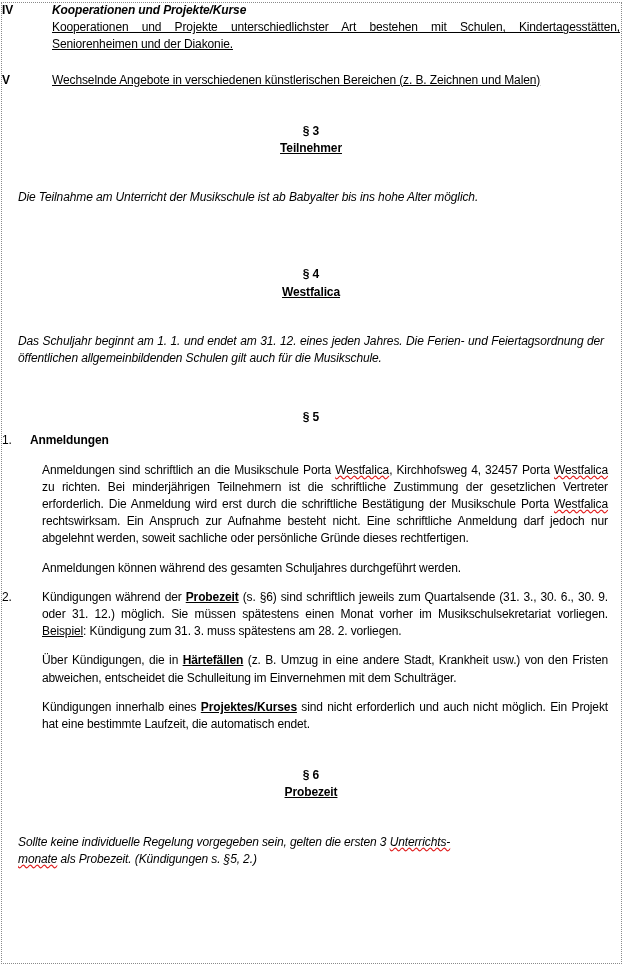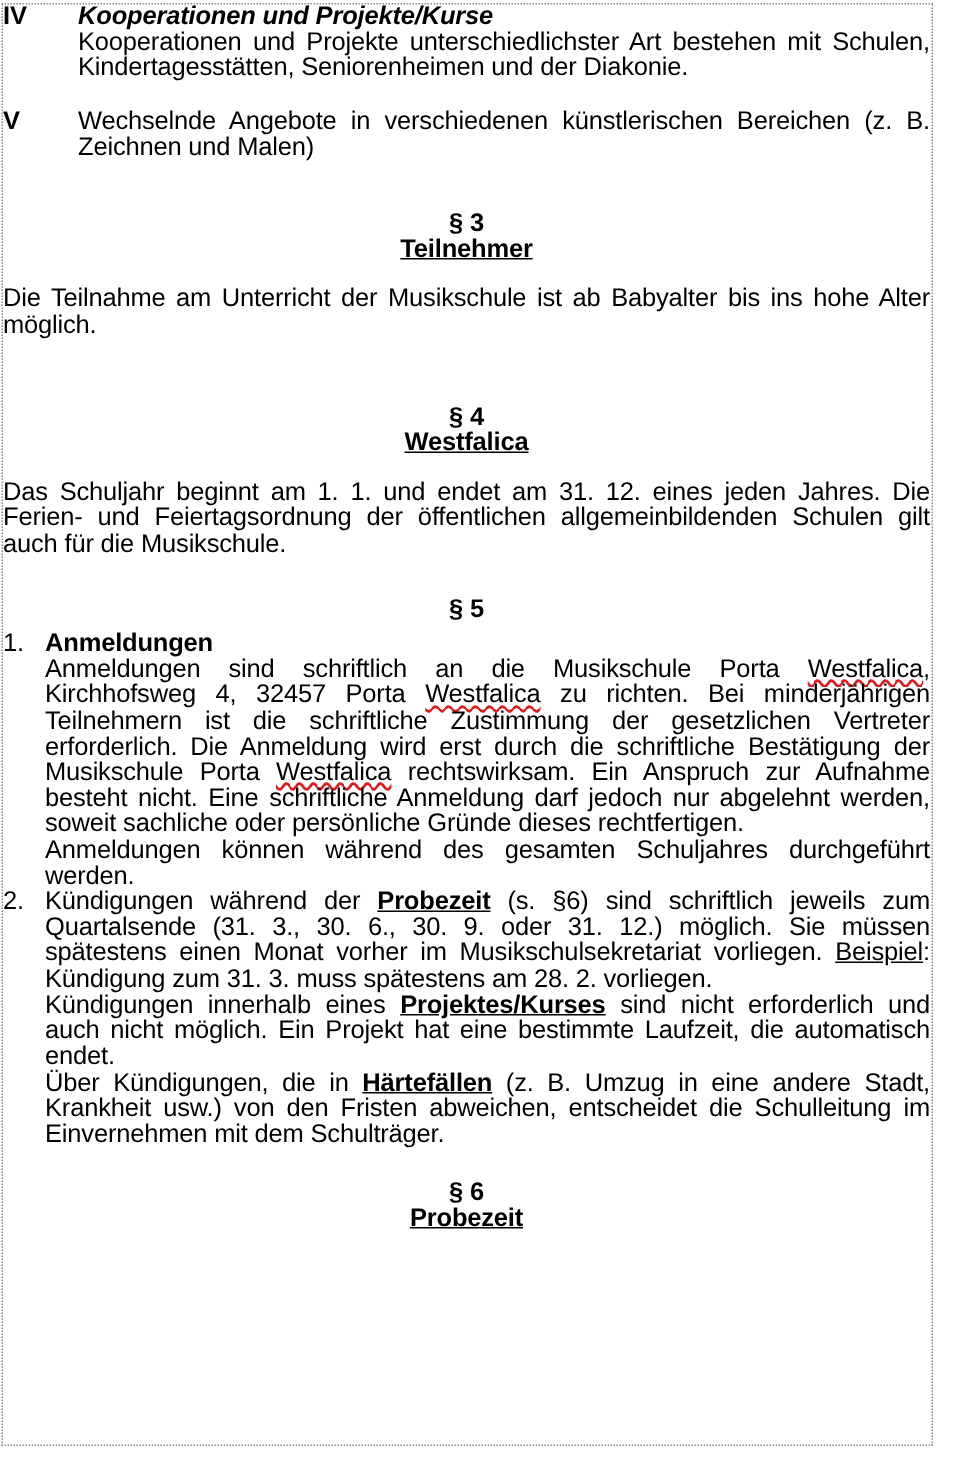--- a/index.html
+++ b/index.html
@@ -34,30 +34,31 @@
     box-sizing: border-box;
     pointer-events: none;
   }
 
   #content {
     position: absolute;
     left: 2px;
     top: 2px;
     width: 618px;
     box-sizing: border-box;
-    font-size: 17px;
+    font-size: 12px;
     line-height: 17.2px;
     letter-spacing: -0.12px;
   }
 
   
   .para {
-    margin: 0;
+    margin: 16px;
     text-align: justify;
     text-justify: inter-word;
+    font-style: italic;
   }
 
   .spacer-6  { height: 6px; }
   .spacer-10 { height: 10px; }
   .spacer-16 { height: 16px; }
   .spacer-18 { height: 18px; }
   .spacer-22 { height: 22px; }
   .spacer-26 { height: 26px; }
   .spacer-34 { height: 34px; }
 
@@ -74,20 +75,21 @@
     width: 46px;
   }
   .roman-title {
     font-weight: bold;
     margin: 0;
     font-style: italic;
   }
   .roman-body {
     margin: 0;
     text-align: justify;
+    text-decoration: underline;
   }
 
   
   .section-head {
     text-align: center;
     font-weight: bold;
   }
   .section-num  { display: block; }
   .section-name { display: block; text-decoration: underline; }
 
@@ -100,21 +102,21 @@
     position: absolute;
     left: 0;
     top: 0;
     width: 24px;
   }
   .dec-title {
     font-weight: bold;
     margin: 0;
   }
   .dec-body {
-    margin: 0;
+    margin: 12px;
     text-align: justify;
   }
 
   
   .bu { font-weight: bold; text-decoration: underline; }
   .u  { text-decoration: underline; }
 
   
   .sp {
     text-decoration: underline;
@@ -184,29 +186,30 @@
       <p class="dec-body">Anmeldungen sind schriftlich an die Musikschule Porta <span class="sp">Westfalica</span>, Kirchhofsweg 4, 32457 Porta <span class="sp">Westfalica</span> zu richten. Bei minderjährigen Teilnehmern ist die schriftliche Zustimmung der gesetzlichen Vertreter erforderlich. Die Anmeldung wird erst durch die schriftliche Bestätigung der Musikschule Porta <span class="sp">Westfalica</span> rechtswirksam. Ein Anspruch zur Aufnahme besteht nicht. Eine schriftliche Anmeldung darf jedoch nur abgelehnt werden, soweit sachliche oder persönliche Gründe dieses rechtferti­gen.</p>
       <p class="dec-body last-of-block">Anmeldungen können während des gesamten Schuljahres durchgeführt werden.</p>
     </div>
 
     <div class="dec-row">
       <span class="dec-marker">2.</span>
 
       <p class="dec-body">Kündigungen während der <span class="bu">Probezeit</span> (s. §6) sind schriftlich jeweils zum Quartalsende (31.&nbsp;3., 30.&nbsp;6., 30.&nbsp;9. oder 31.&nbsp;12.) möglich. Sie müssen spätestens einen Monat vorher im Musikschulsekretariat vorliegen. <span class="u">Beispiel</span>: Kündigung zum 31.&nbsp;3. muss spätestens am 28.&nbsp;2. vorliegen.</p>
 
 
+      <p class="dec-body">Über Kündigungen, die in <span class="bu">Härtefällen</span> (z.&nbsp;B. Umzug in eine andere Stadt, Krankheit usw.) von den Fristen abweichen, entscheidet die Schulleitung im Einvernehmen mit dem Schulträger.</p>
+
       <p class="dec-body">Kündigungen innerhalb eines <span class="bu">Projektes/Kurses</span> sind nicht erforderlich und auch nicht möglich. Ein Projekt hat eine bestimmte Laufzeit, die automatisch endet.</p>
-
-      <p class="dec-body">Über Kündigungen, die in <span class="bu">Härtefällen</span> (z.&nbsp;B. Umzug in eine andere Stadt, Krankheit usw.) von den Fristen abweichen, entscheidet die Schulleitung im Einvernehmen mit dem Schulträger.</p>
     </div>
 
     <div class="spacer-22"></div>
 
     <div class="section-head">
       <span class="section-num">§ 6</span>
       <span class="section-name">Probezeit</span>
     </div>
 
     <div class="spacer-16"></div>
 
+    <p class="para">Sollte keine individuelle Regelung vorgegeben sein, gelten die ersten 3 <span class="sp">Unterrichts-</span><br><span class="sp">monate</span> als Probezeit. (Kündigungen s. §5, 2.)</p>
 
   </div>
 </div>
 
 </body></html>

